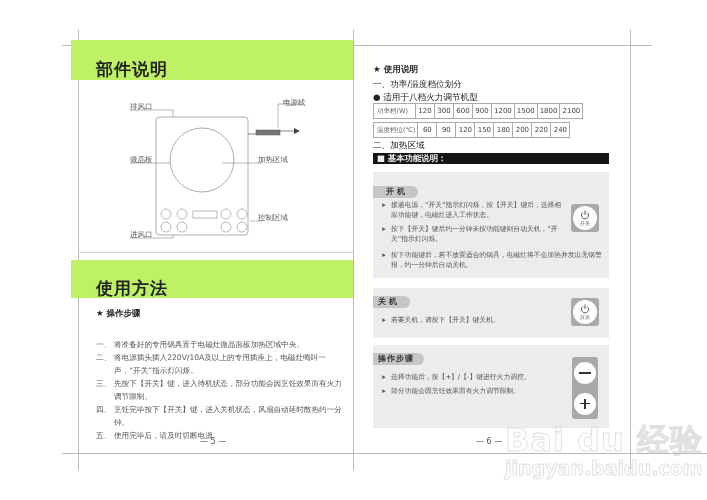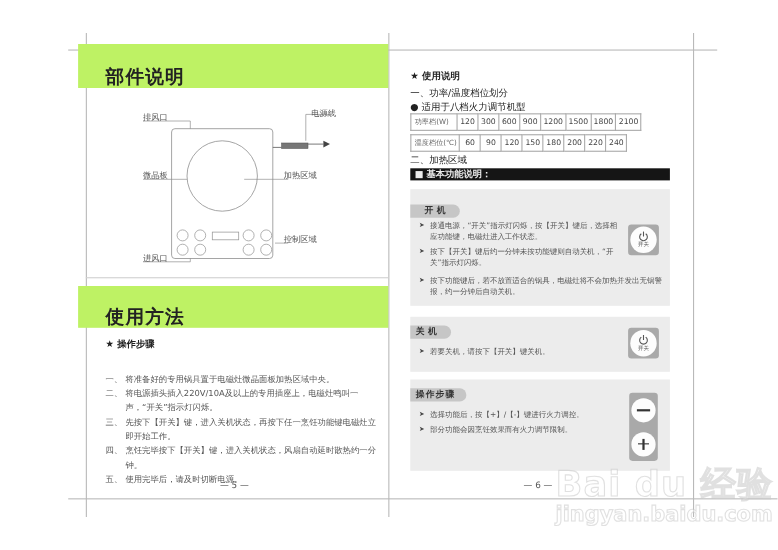--- a/index.html
+++ b/index.html
@@ -114,21 +114,21 @@
     <div class="step">
         <span class="num">一、</span>
         <span class="txt">将准备好的专用锅具置于电磁灶微晶面板加热区域中央。</span>
       </div>
     <div class="step">
         <span class="num">二、</span>
         <span class="txt">将电源插头插入220V/10A及以上的专用插座上，电磁灶鸣叫一声，“开关”指示灯闪烁。</span>
       </div>
     <div class="step">
         <span class="num">三、</span>
-        <span class="txt">先按下【开关】键，进入关机状态，再按下任一烹饪功能键电磁灶立即开始工作。</span>
+        <span class="txt">先按下【开关】键，进入待机状态，部分功能会因烹饪效果而有火力调节限制。</span>
       </div>
     <div class="step">
         <span class="num">四、</span>
         <span class="txt">烹饪完毕按下【开关】键，进入关机状态，风扇自动延时散热约一分钟。</span>
       </div>
     <div class="step">
         <span class="num">五、</span>
         <span class="txt">使用完毕后，请及时切断电源。</span>
       </div>
   </div>

